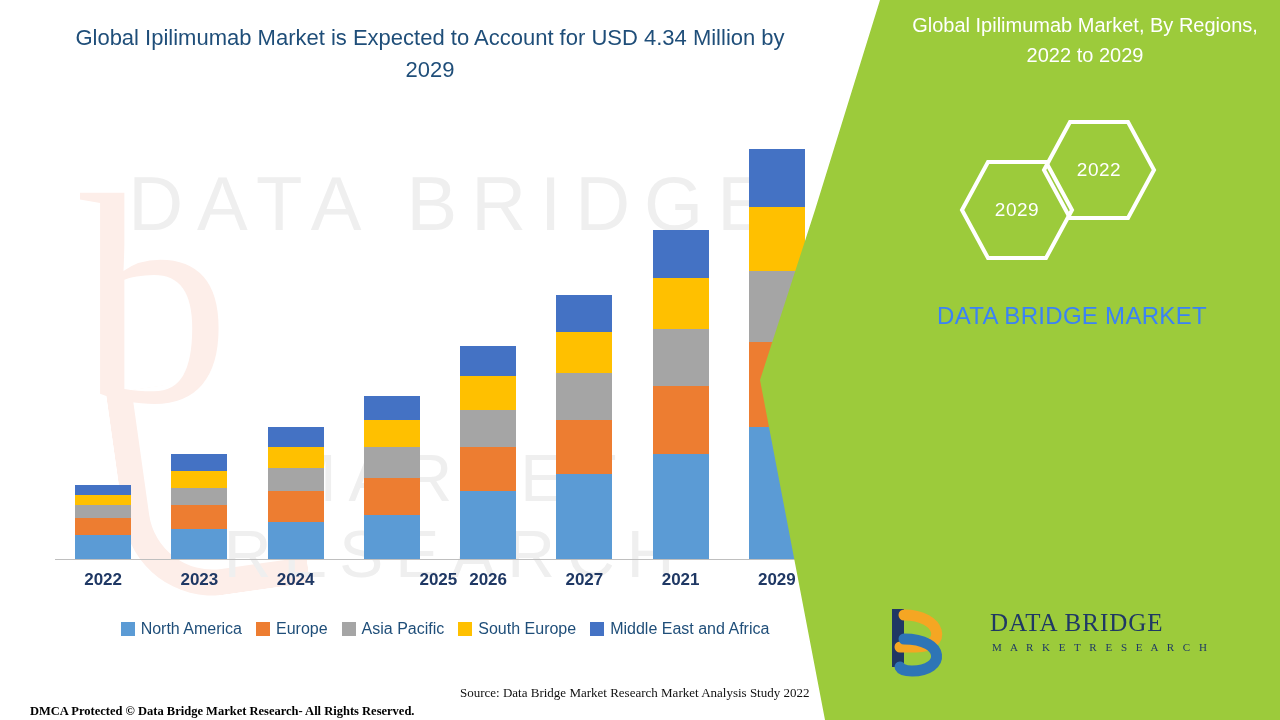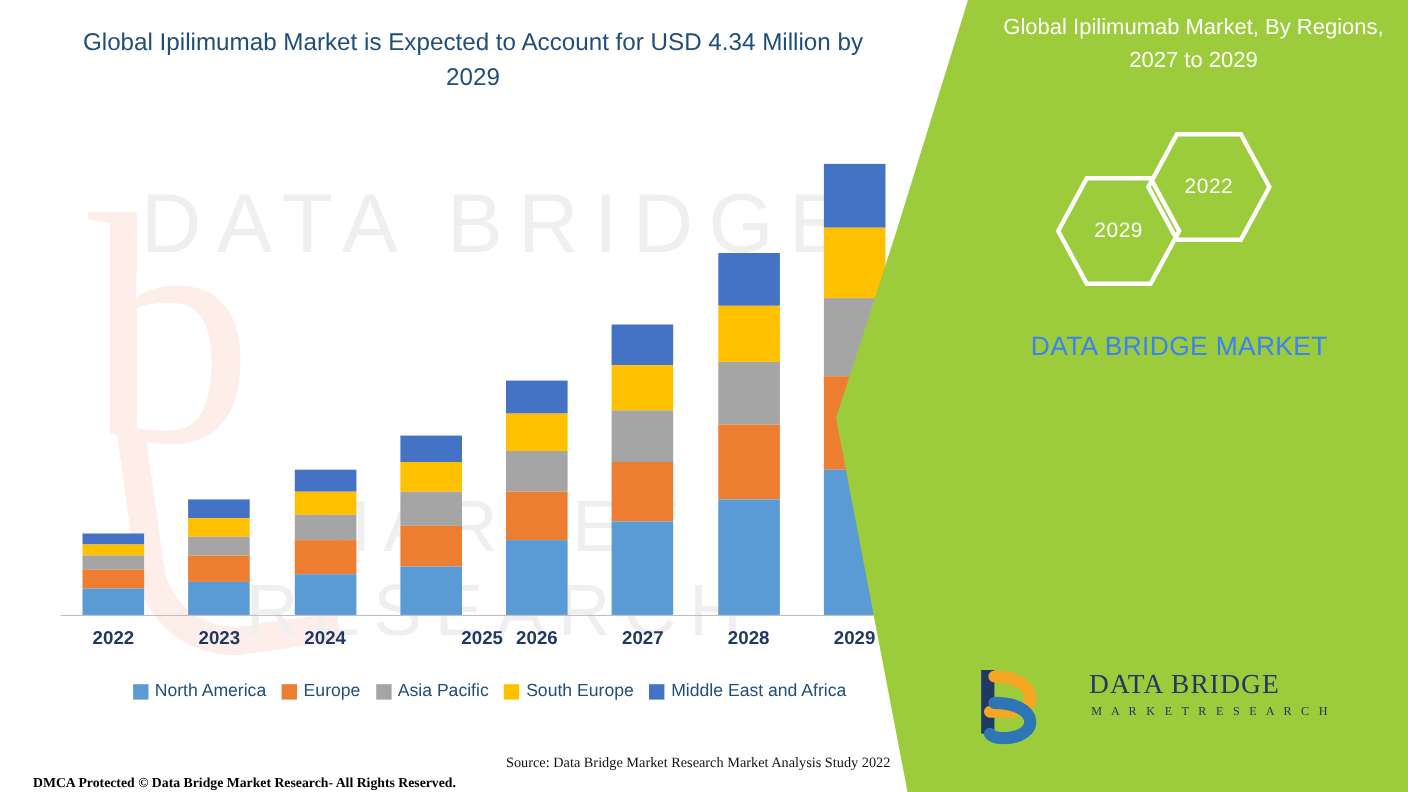--- a/index.html
+++ b/index.html
@@ -174,21 +174,21 @@
       </div>
   </div>
 
   <div class="xlabels" id="xlabels">
       <div class="xlab" style="left: 0px; width: 96.25px;">2022</div>
       <div class="xlab" style="left: 96.25px; width: 96.25px;">2023</div>
       <div class="xlab" style="left: 192.5px; width: 96.25px;">2024</div>
       <div class="xlab" style="left: 306px; width: 96.25px; text-align: right;">2025</div>
       <div class="xlab" style="left: 385px; width: 96.25px;">2026</div>
       <div class="xlab" style="left: 481.25px; width: 96.25px;">2027</div>
-      <div class="xlab" style="left: 577.5px; width: 96.25px;">2028</div>
+      <div class="xlab" style="left: 577.5px; width: 96.25px;">2021</div>
       <div class="xlab" style="left: 673.75px; width: 96.25px;">2029</div>
     </div>
 
   <div class="legend" id="legend">
       <div class="leg-item">
         <span class="leg-swatch" style="background: rgb(91, 155, 213);"></span>
         <span class="leg-label">North America</span>
       </div>
       <div class="leg-item">
         <span class="leg-swatch" style="background: rgb(237, 125, 49);"></span>
@@ -207,21 +207,21 @@
         <span class="leg-label">Middle East and Africa</span>
       </div>
     </div>
 
   <div class="footer-left">DMCA Protected © Data Bridge Market Research- All Rights Reserved.</div>
   <div class="footer-right">Source: Data Bridge Market Research Market Analysis Study 2022</div>
 
   <div class="green-panel">
     <div class="green-shape"></div>
 
-    <div class="panel-title">Global Ipilimumab Market, By Regions, 2027 to 2029</div>
+    <div class="panel-title">Global Ipilimumab Market, By Regions, 2022 to 2029</div>
 
     <div class="hexes">
       <div class="hex hex-2029">
         <svg width="118" height="104" viewBox="0 0 118 104">
           <polygon points="30,4 88,4 114,52 88,100 30,100 4,52" fill="none" stroke="#ffffff" stroke-width="4"></polygon>
         </svg>
         <span>2029</span>
       </div>
       <div class="hex hex-2022">
         <svg width="118" height="104" viewBox="0 0 118 104">

